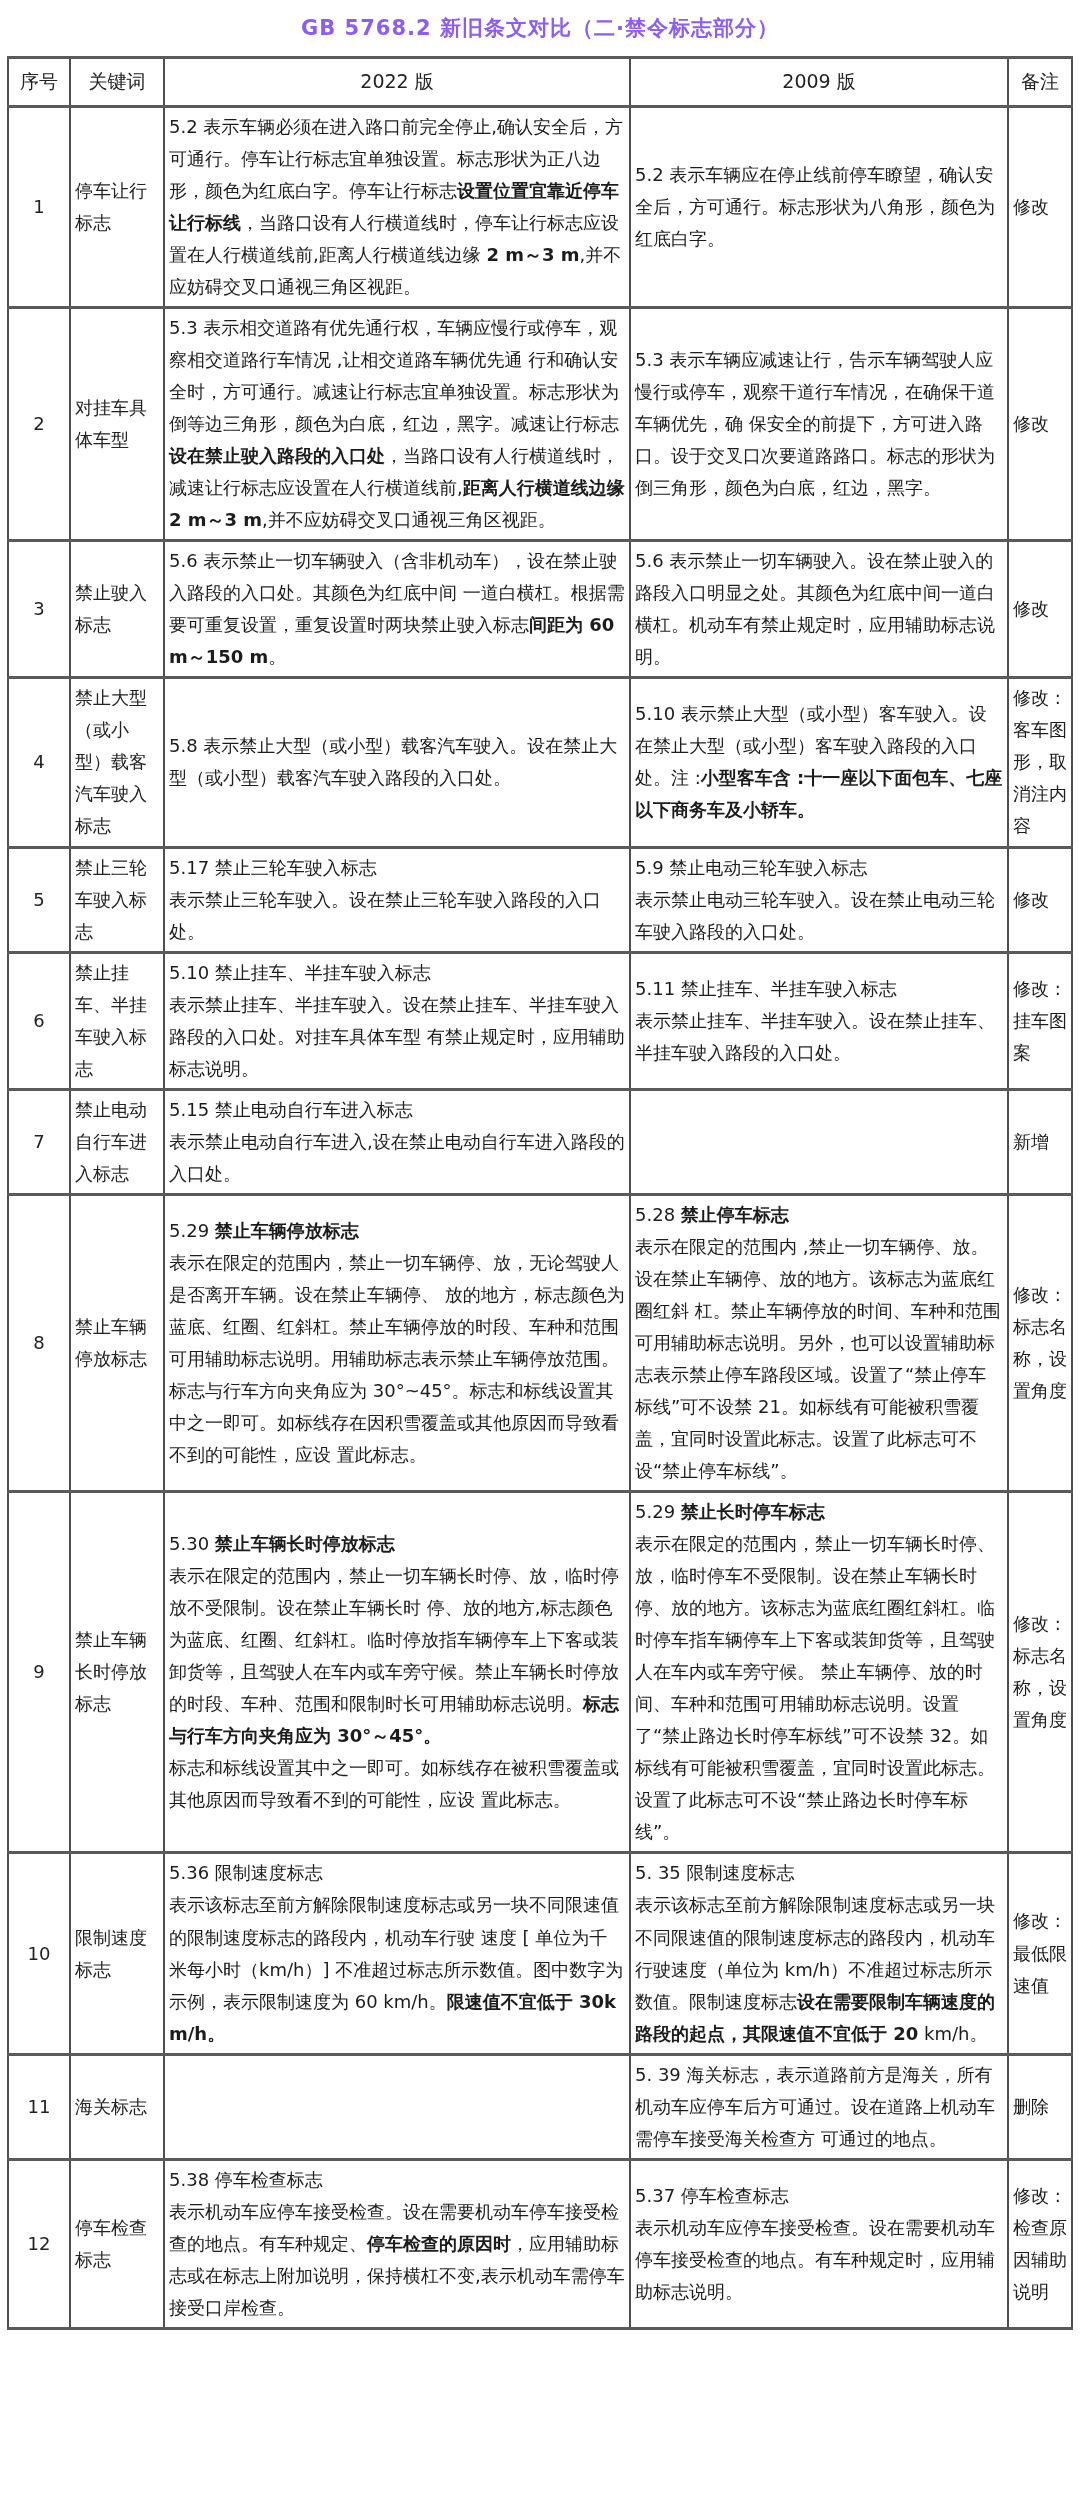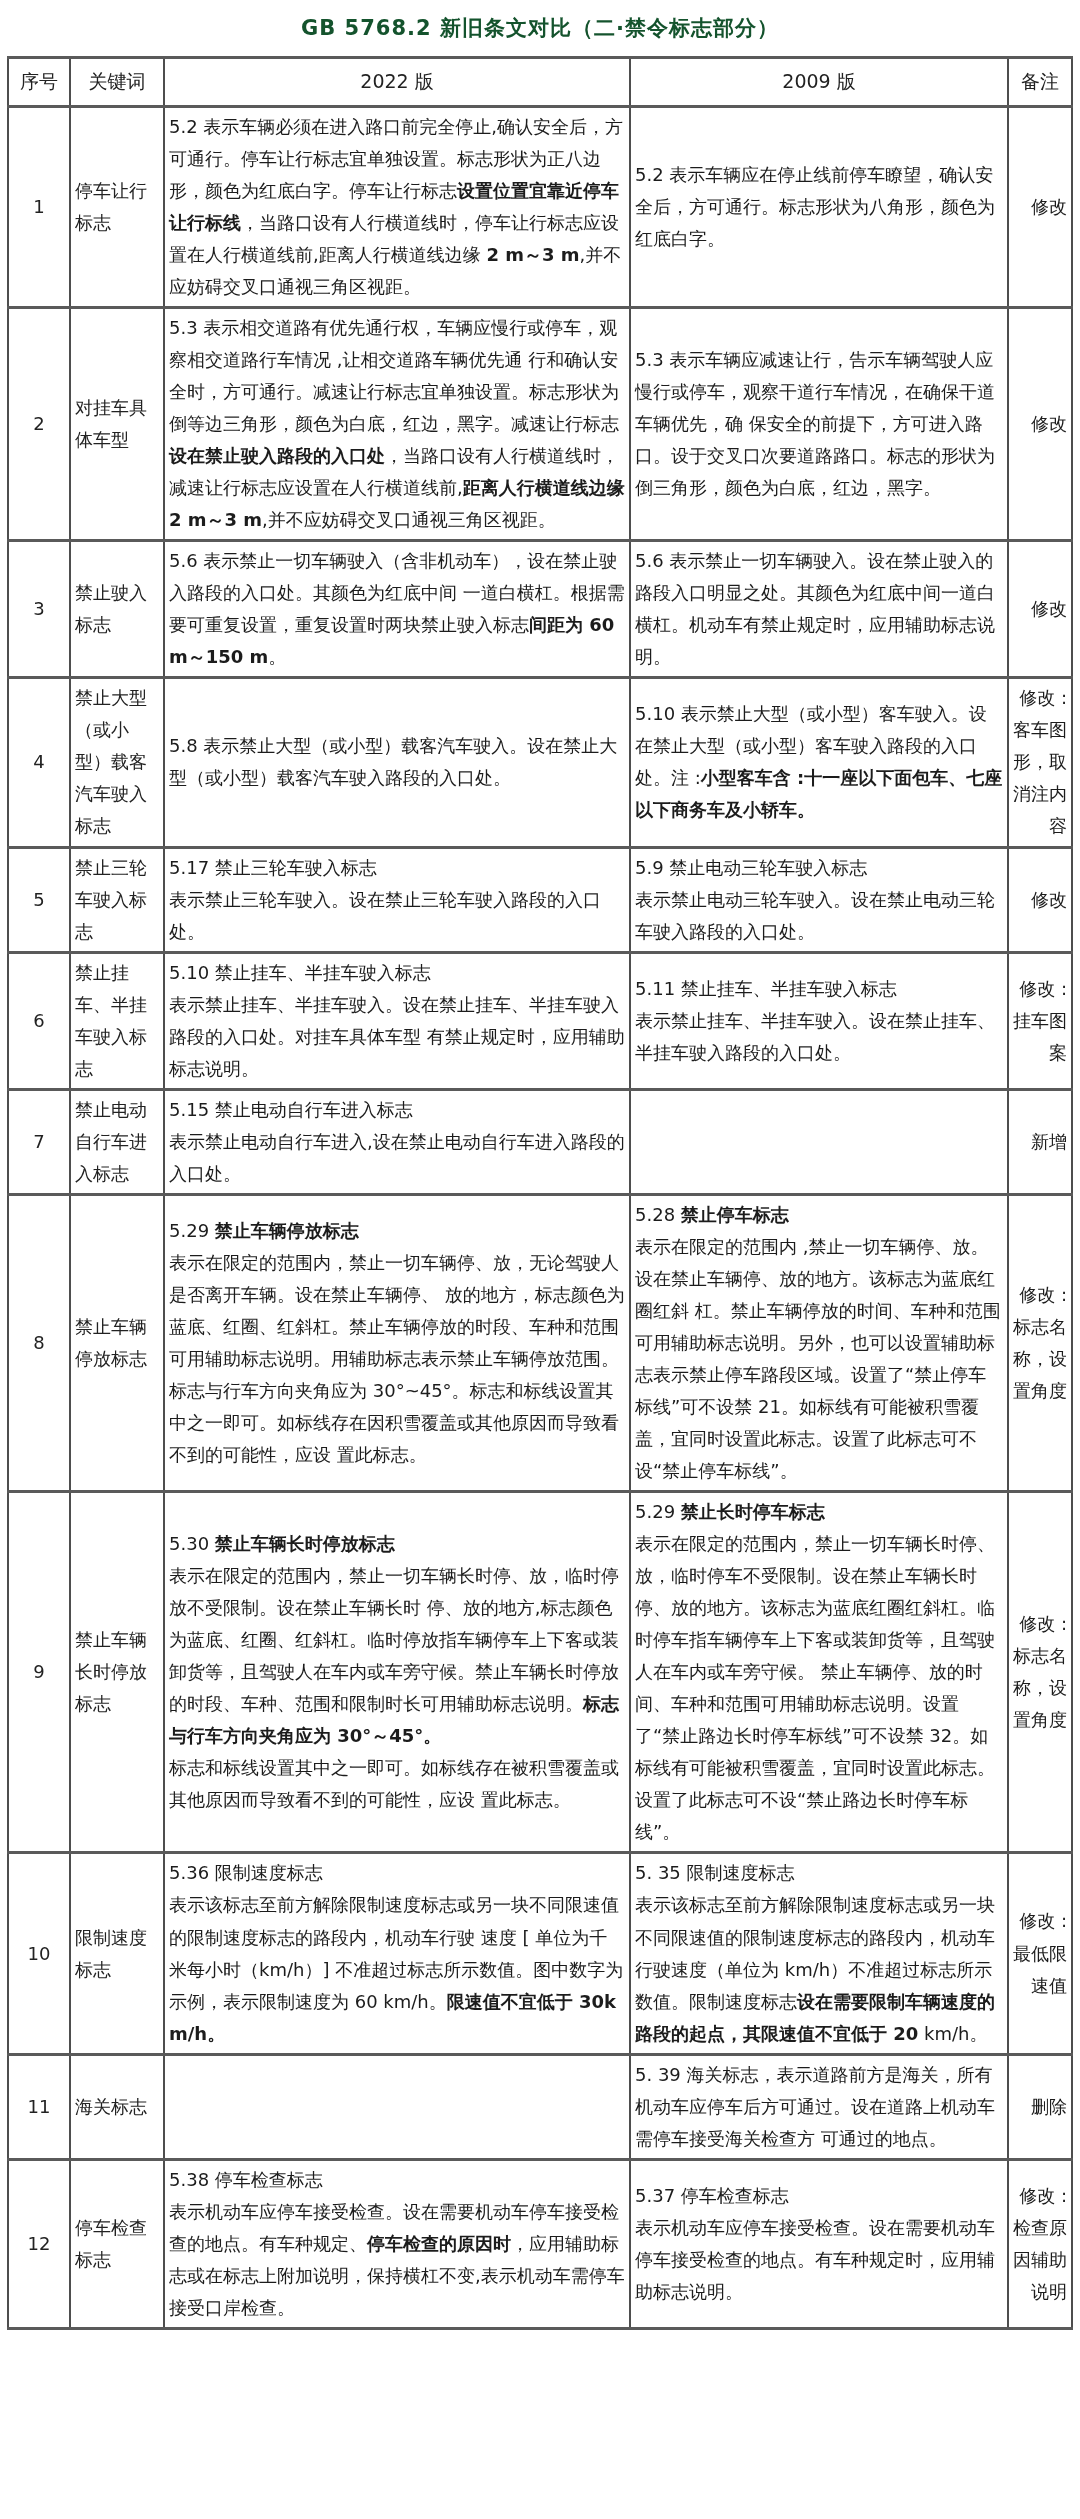--- a/index.html
+++ b/index.html
@@ -12,21 +12,21 @@
   }
   .page {
     width: 1080px;
     box-sizing: border-box;
     padding: 10px 6px 8px 6px;
   }
   .doc-title {
     text-align: center;
     font-size: 21px;
     font-weight: 600;
-    color: #14532d;
+    color: #8b5cf6;
     margin: 4px 0 14px 0;
     letter-spacing: 1px;
   }
   table.cmp {
     border-collapse: collapse;
     table-layout: fixed;
     width: 1064px;
     margin: 0 auto;
   }
   table.cmp col.c-no      { width: 62px; }
@@ -63,21 +63,21 @@
     text-align: left;
     padding: 3px 6px;
     color: #222222;
   }
   td.cell-text {
     vertical-align: top;
     text-align: left;
     padding: 2px 4px 6px 5px;
   }
   td.cell-remark {
-    text-align: right;
+    text-align: left;
     padding: 3px 5px;
     margin-left: 36px;
   }
   .para { margin: 0; }
   .para b { font-weight: bold; }
 </style>
 </head>
 <body>
 
 <div class="page">

